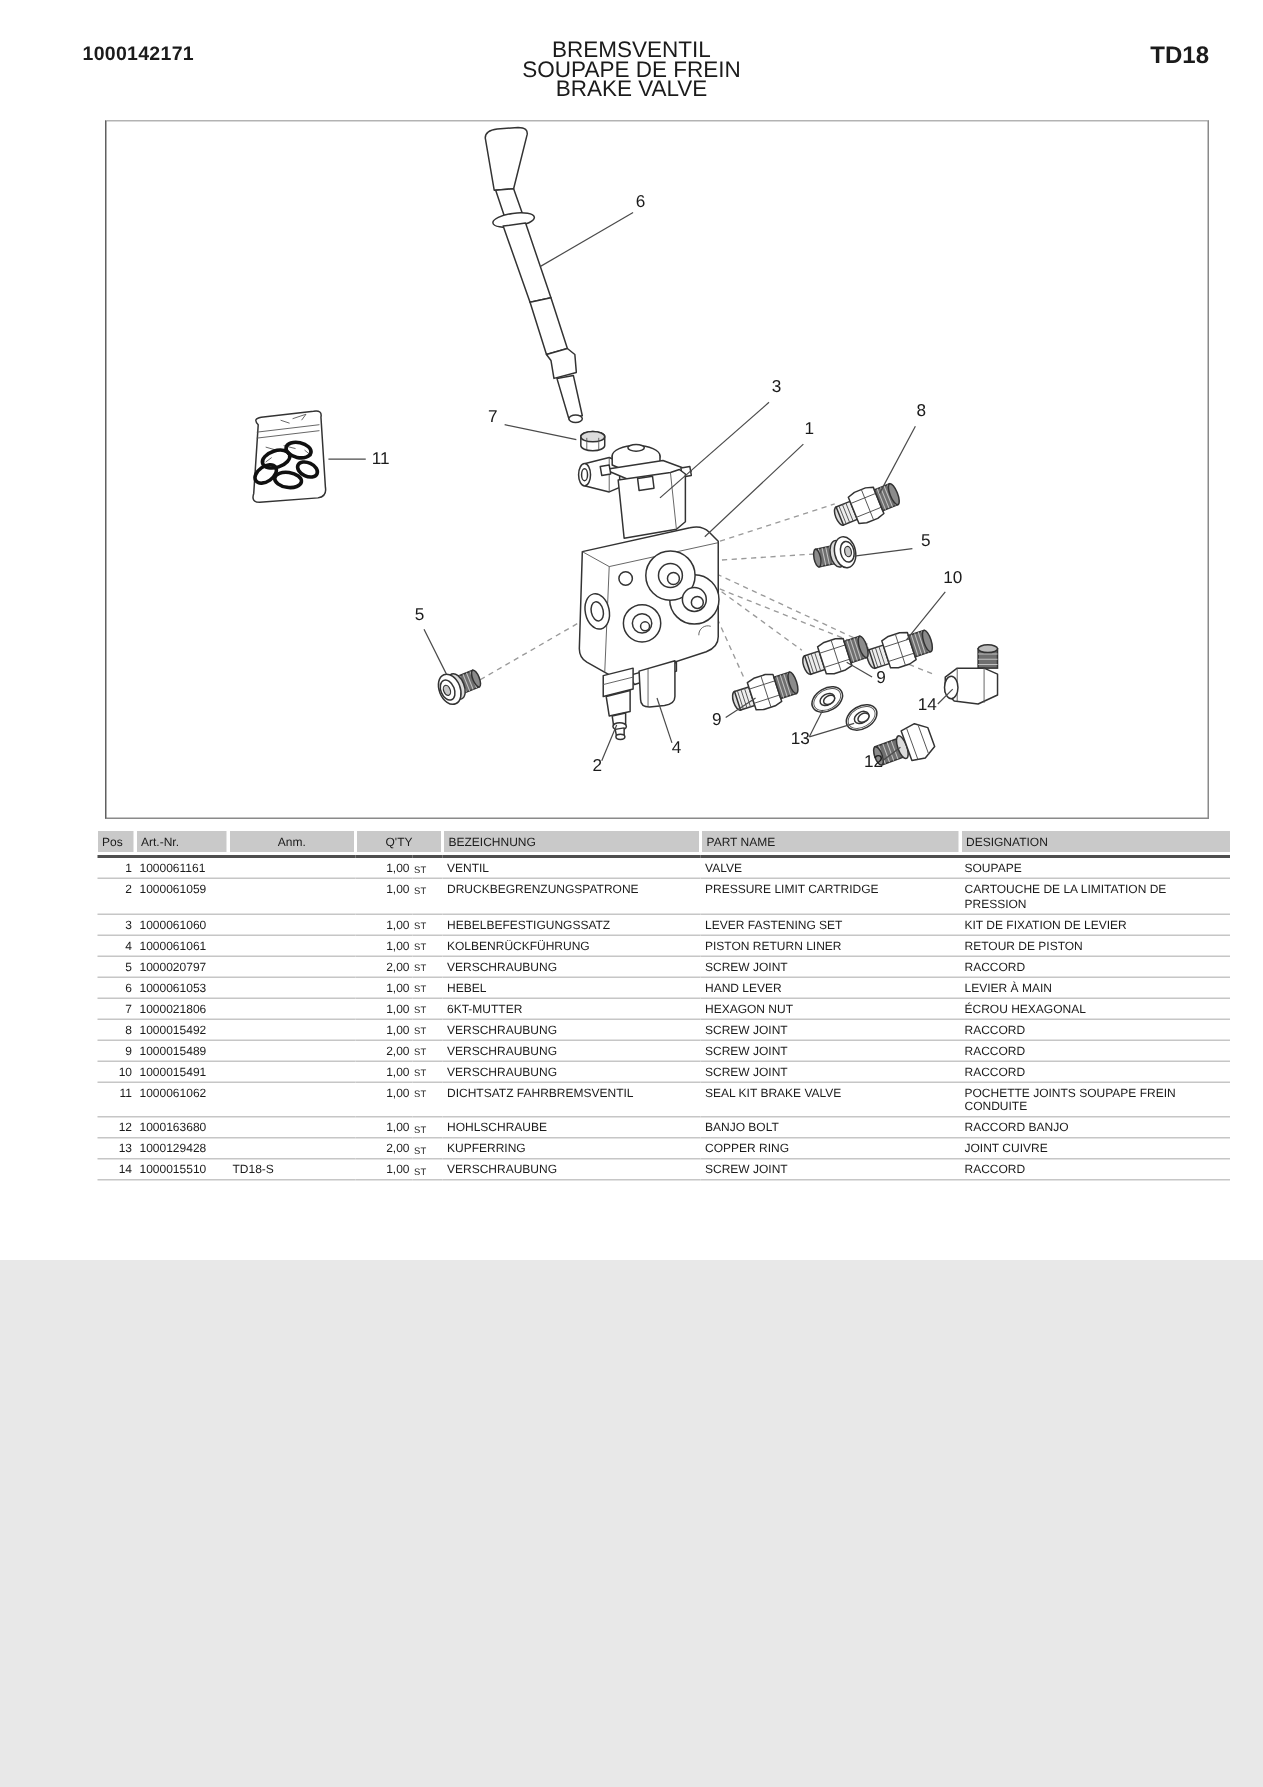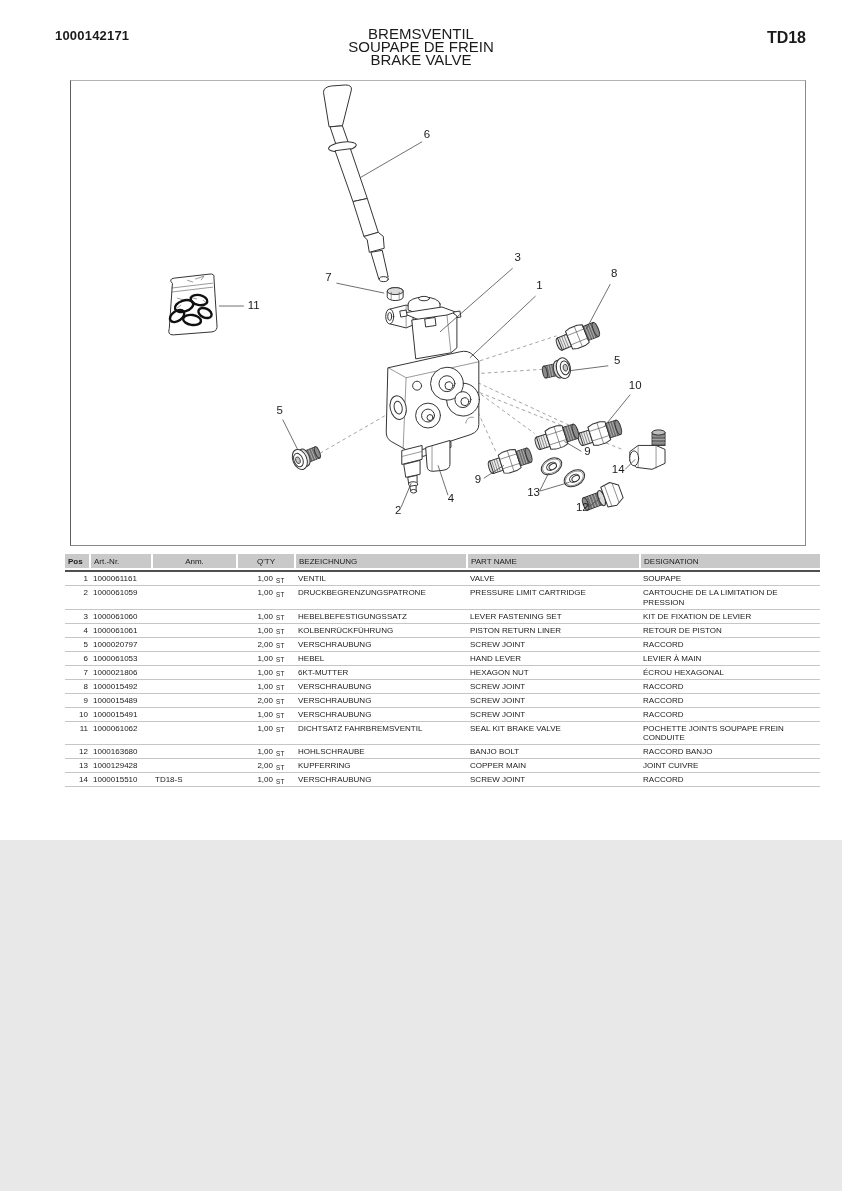--- a/index.html
+++ b/index.html
@@ -28,21 +28,21 @@
   #diagram-svg .leader { stroke:#4a4a4a; stroke-width:.8; fill:none; }
   #diagram-svg .callout { font-family:"Liberation Sans",sans-serif; font-size:11.5px; fill:#1b1b1b; text-anchor:middle; }
   
   .table-wrap { position:absolute; left:65px; top:554px; width:755px; }
   table { width:100%; border-collapse:collapse; table-layout:fixed; }
   th {
     background:#c9c9c9; font-weight:normal; font-size:8px; text-align:left;
     padding:2.5px 3px; border-right:2px solid #fff; white-space:nowrap; overflow:hidden;
   }
   th:last-child { border-right:none;margin-left:12px; }
-  th.h-pos { font-weight:bold; }
+  th.h-pos { font-weight:normal; }
   th.h-anm, th.h-qty { text-align:center; }
   tr.rule td { height:3px; padding:0; border-bottom:2px solid #4f4f4f; }
   tbody td {
     font-size:8px; line-height:9.5px; padding:2px 3px 1.5px; vertical-align:top;
     border-bottom:1px solid #c6c6c6; overflow:hidden;
   }
   td.num { text-align:right; padding-right:2px; }
   td.col-unit { font-size:6.3px; padding:3.5px 0 0 1px; letter-spacing:.2px; }
   
   .footer-box {
@@ -430,21 +430,21 @@
             <td>BANJO BOLT</td>
             <td>RACCORD BANJO</td>
           </tr>
           <tr>
             <td class="num">13</td>
             <td>1000129428</td>
             <td></td>
             <td class="num">2,00</td>
             <td class="col-unit">ST</td>
             <td>KUPFERRING</td>
-            <td>COPPER MAIN</td>
+            <td>COPPER RING</td>
             <td>JOINT CUIVRE</td>
           </tr>
           <tr>
             <td class="num">14</td>
             <td>1000015510</td>
             <td>TD18-S</td>
             <td class="num">1,00</td>
             <td class="col-unit">ST</td>
             <td>VERSCHRAUBUNG</td>
             <td>SCREW JOINT</td>

